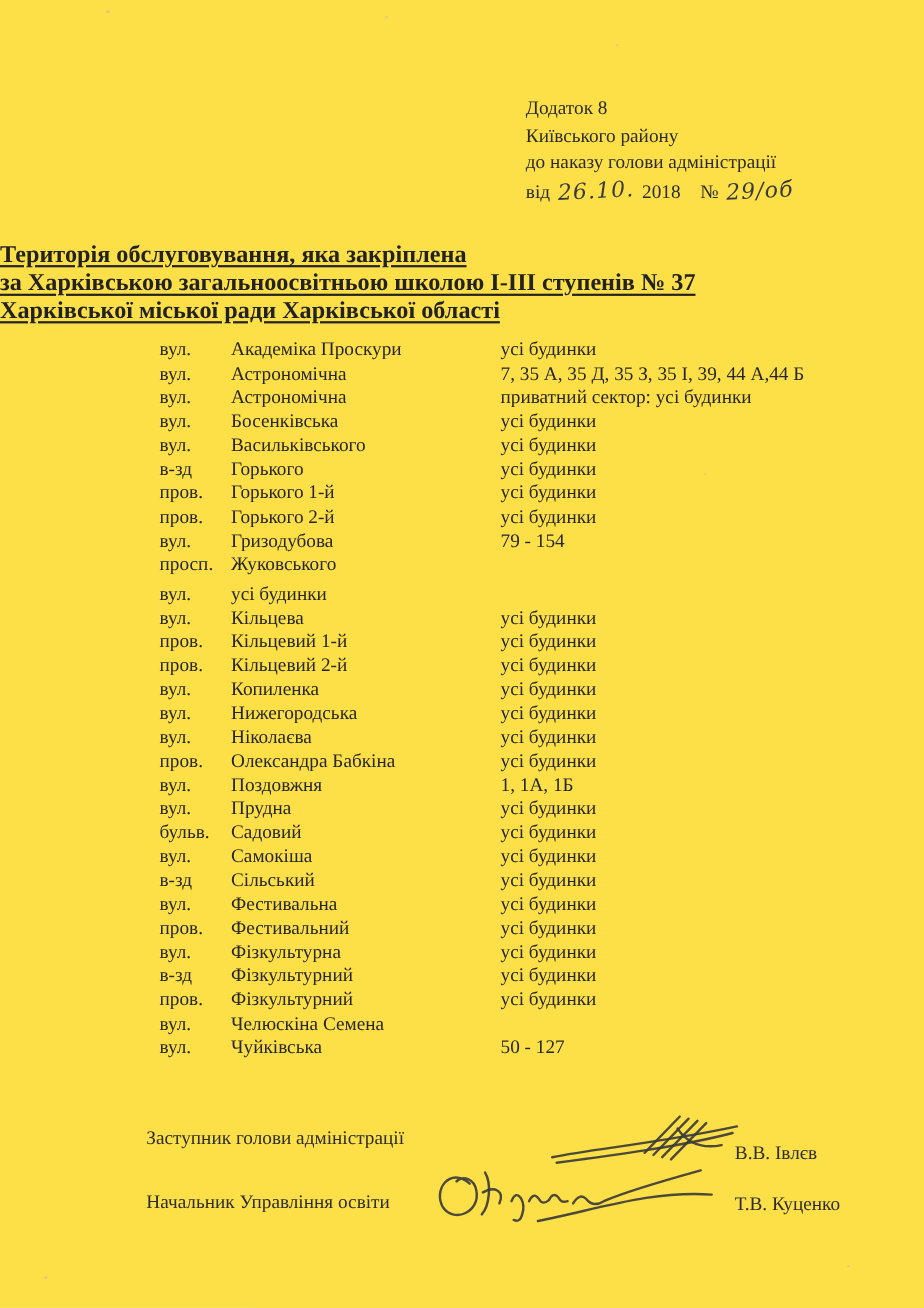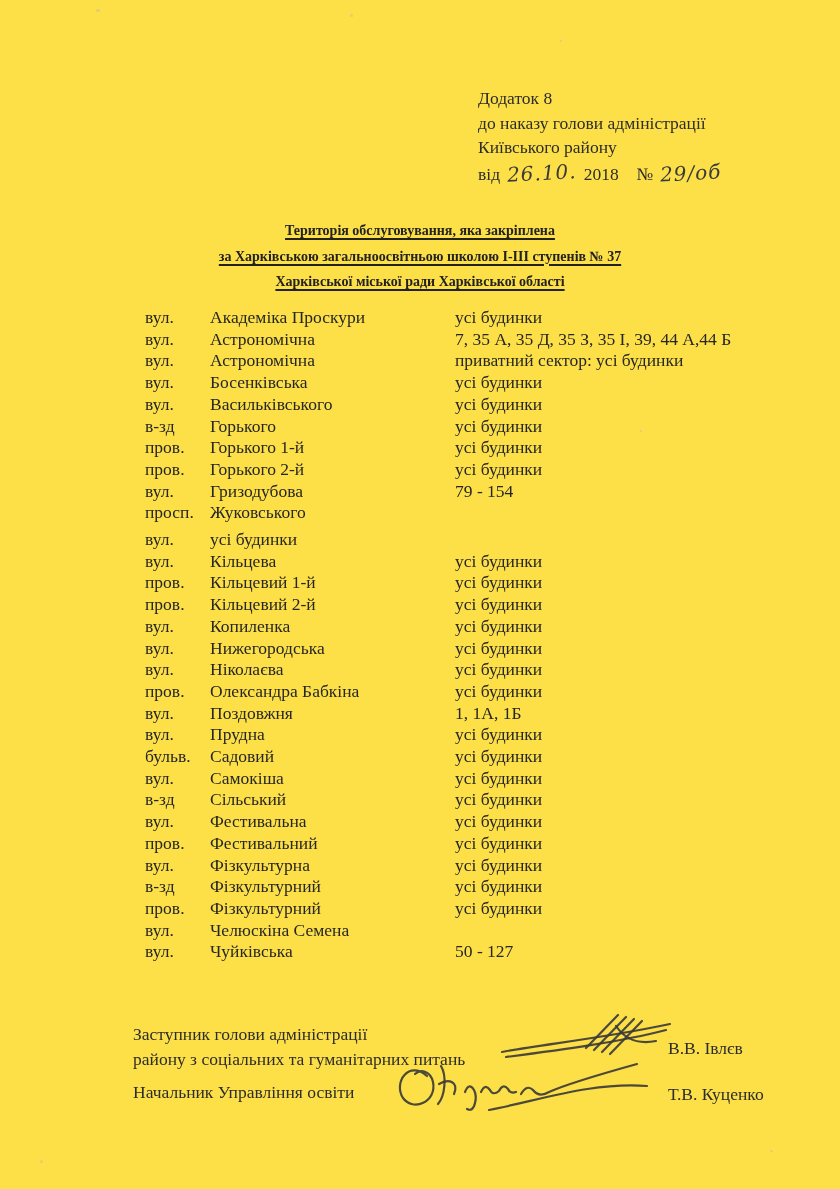--- a/index.html
+++ b/index.html
@@ -33,23 +33,23 @@
     display:inline-block;
     transform:rotate(-3deg);
     letter-spacing:1px;
   }
   .date-line .gap-s{width:7px;}
   .date-line .gap-m{width:18px;}
 
   
   .title-block{
     position:absolute;top:218px;left:0;width:840px;
-    text-align:center;
+    text-align:left;
     font-weight:700;
-    font-size:14px;line-height:25.5px;
+    font-size:22px;line-height:25.5px;
     color:#222;
   }
   .title-block div{
     text-decoration:underline;
     text-underline-offset:3px;
     text-decoration-thickness:1.5px;
   }
 
   
   .street-table{
@@ -74,22 +74,22 @@
 
   <div class="speck" style="left:96px;top:9px;width:4px;height:3px;"></div>
   <div class="speck" style="left:350px;top:14px;width:3px;height:3px;"></div>
   <div class="speck" style="left:560px;top:40px;width:2px;height:2px;"></div>
   <div class="speck" style="left:40px;top:1160px;width:3px;height:3px;"></div>
   <div class="speck" style="left:770px;top:1150px;width:3px;height:2px;"></div>
   <div class="speck" style="left:640px;top:430px;width:2px;height:2px;"></div>
 
   <div class="header-block">
     <div>Додаток 8</div>
+    <div>Київського району</div>
     <div>до наказу голови адміністрації</div>
-    <div>Київського району</div>
     <div class="date-line">
       <span>від</span>
       <span class="gap-s"></span>
       <span class="hand">26.10.</span>
       <span class="gap-s"></span>
       <span>2018</span>
       <span class="gap-m"></span>
       <span>№</span>
       <span class="gap-s"></span>
       <span class="hand">29/об</span>
@@ -275,21 +275,20 @@
     </div>
 
     <div class="street-row">
       <span class="col-type">вул.</span>
       <span class="col-name">Чуйківська</span>
       <span class="col-houses">50 - 127</span>
     </div>
   </div>
 
   <div class="sig-text" style="left:133px;top:1022px;">Заступник голови адміністрації</div>
-  <div class="sig-text" style="left:133px;top:1047px;">району з соціальних та гуманітарних питань</div>
 
   <svg class="sig-svg" style="left:498px;top:1012px;" width="178" height="52" viewBox="0 0 178 52">
     <path d="M4 40 C 44 32, 96 28, 172 12"></path>
     <path d="M168 18 C 122 30, 62 38, 8 45"></path>
     <path d="M88 36 L 120 3"></path>
     <path d="M96 38 L 128 5"></path>
     <path d="M104 40 L 136 7"></path>
     <path d="M112 42 L 144 9"></path>
     <path d="M118 14 C 126 26, 138 33, 158 29"></path>
   </svg>

